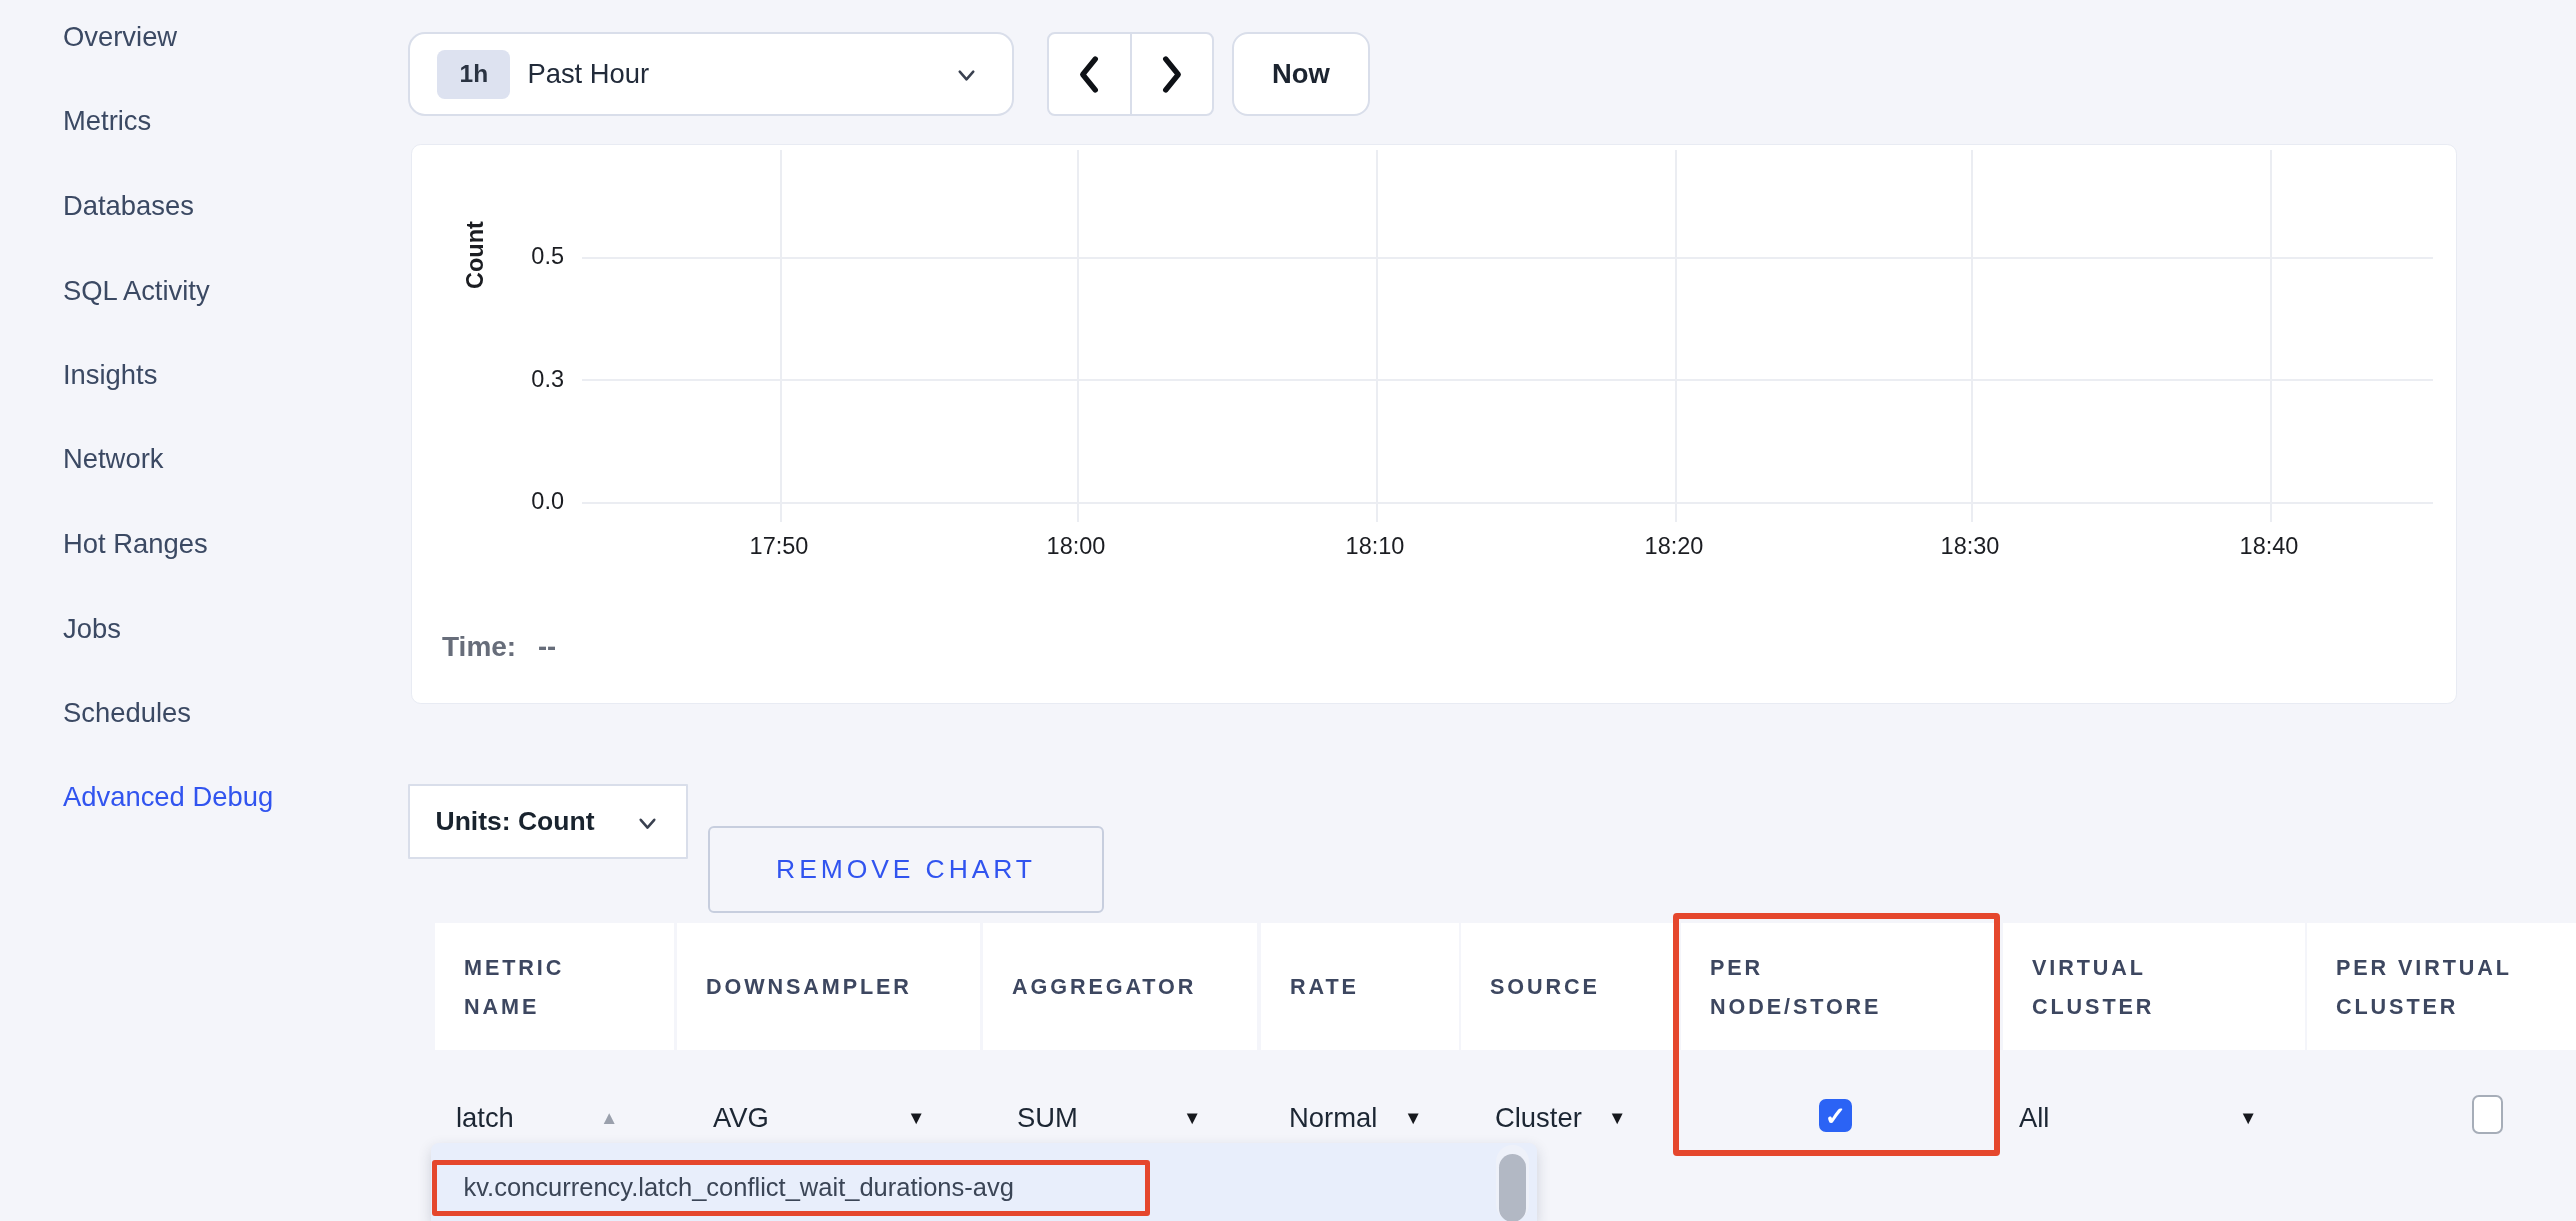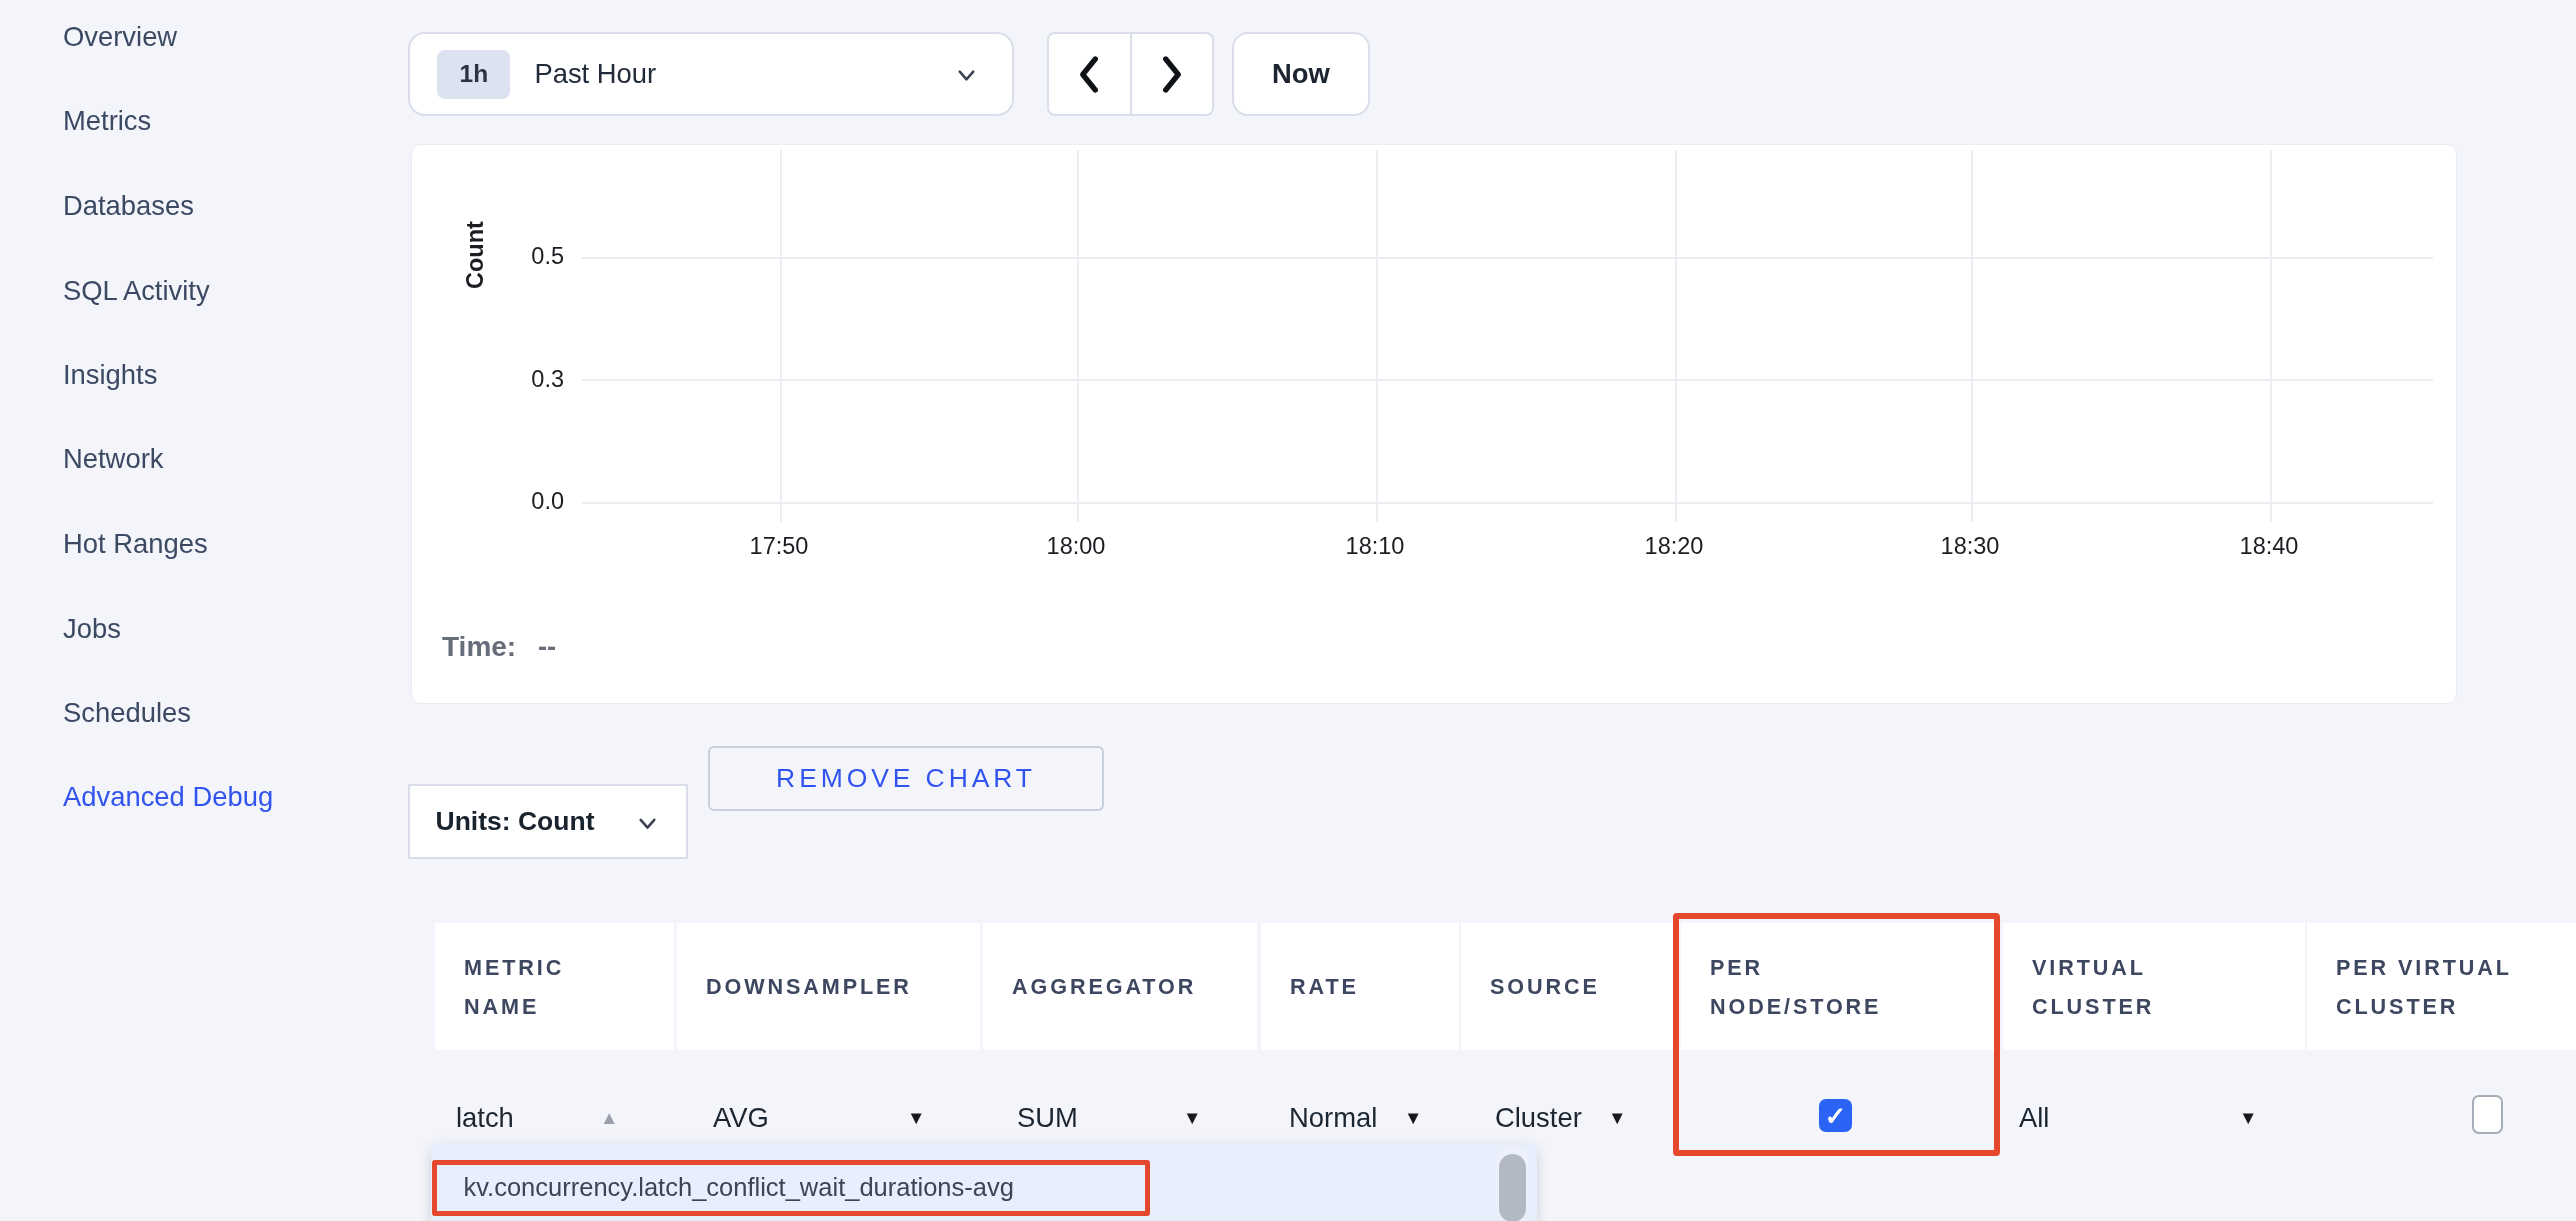--- a/index.html
+++ b/index.html
@@ -23,21 +23,21 @@
   .tp-box {
     position:absolute; left:408px; top:32px; width:606px; height:84px;
     background:#fff; border:2px solid #d9deea; border-radius:17px;
     display:flex; align-items:center; padding:0 27.4px; cursor:pointer;
   }
   .tp-badge {
     width:73px; height:49px; background:#dde2f0; border-radius:7.8px;
     display:flex; align-items:center; justify-content:center;
     font-size:24.5px; font-weight:bold; color:#2a3342;
   }
-  .tp-label { margin-left:24px; font-size:27.4px; color:#222b3a; }
+  .tp-label { margin-left:17px; font-size:27.4px; color:#222b3a; }
   .tp-chevron { position:absolute; right:29px; top:27.4px; }
 
   .arrow-group {
     position:absolute; left:1047px; top:32px; width:167px; height:84px;
     background:#fff; border:2px solid #d9deea; border-radius:7.8px; display:flex;
   }
   .arrow-btn { flex:1; display:flex; align-items:center; justify-content:center; cursor:pointer; }
   .arrow-btn:first-child { border-right:2px solid #d9deea; }
 
   .now-btn {
@@ -46,21 +46,21 @@
     display:flex; align-items:center; justify-content:center;
     font-size:27.4px; font-weight:600; color:#1c2430; cursor:pointer;
   }
   .ghost-btn {
     position:absolute; border:2px solid #c7cede; border-radius:5.9px;
     display:flex; align-items:center; justify-content:center;
     color:#3154ef; font-size:26.5px; font-weight:500; letter-spacing:3.9px;
     cursor:pointer; background:transparent; white-space:nowrap;
   }
   .add-chart { left:1701px; top:36px; width:318px; height:82px; }
-  .remove-chart { left:708px; top:746px; width:396px; height:65px; }
+  .remove-chart { left:708px; top:826px; width:396px; height:87px; }
 
   
   .chart-panel {
     position:absolute; left:411px; top:144px; width:2046px; height:560px;
     background:#fff; border:1px solid #e8ebf3; border-radius:9.8px;
   }
   .gridline-h { position:absolute; height:2px; background:#ebedf2; }
   .gridline-v { position:absolute; width:2px; background:#ebedf2; }
   .ytick { position:absolute; width:69px; text-align:right; font-size:23.5px; color:#1b1d22; height:33px; line-height:33px; }
   .xtick { position:absolute; width:118px; text-align:center; font-size:23.5px; color:#1b1d22; height:29px; line-height:29px; }

